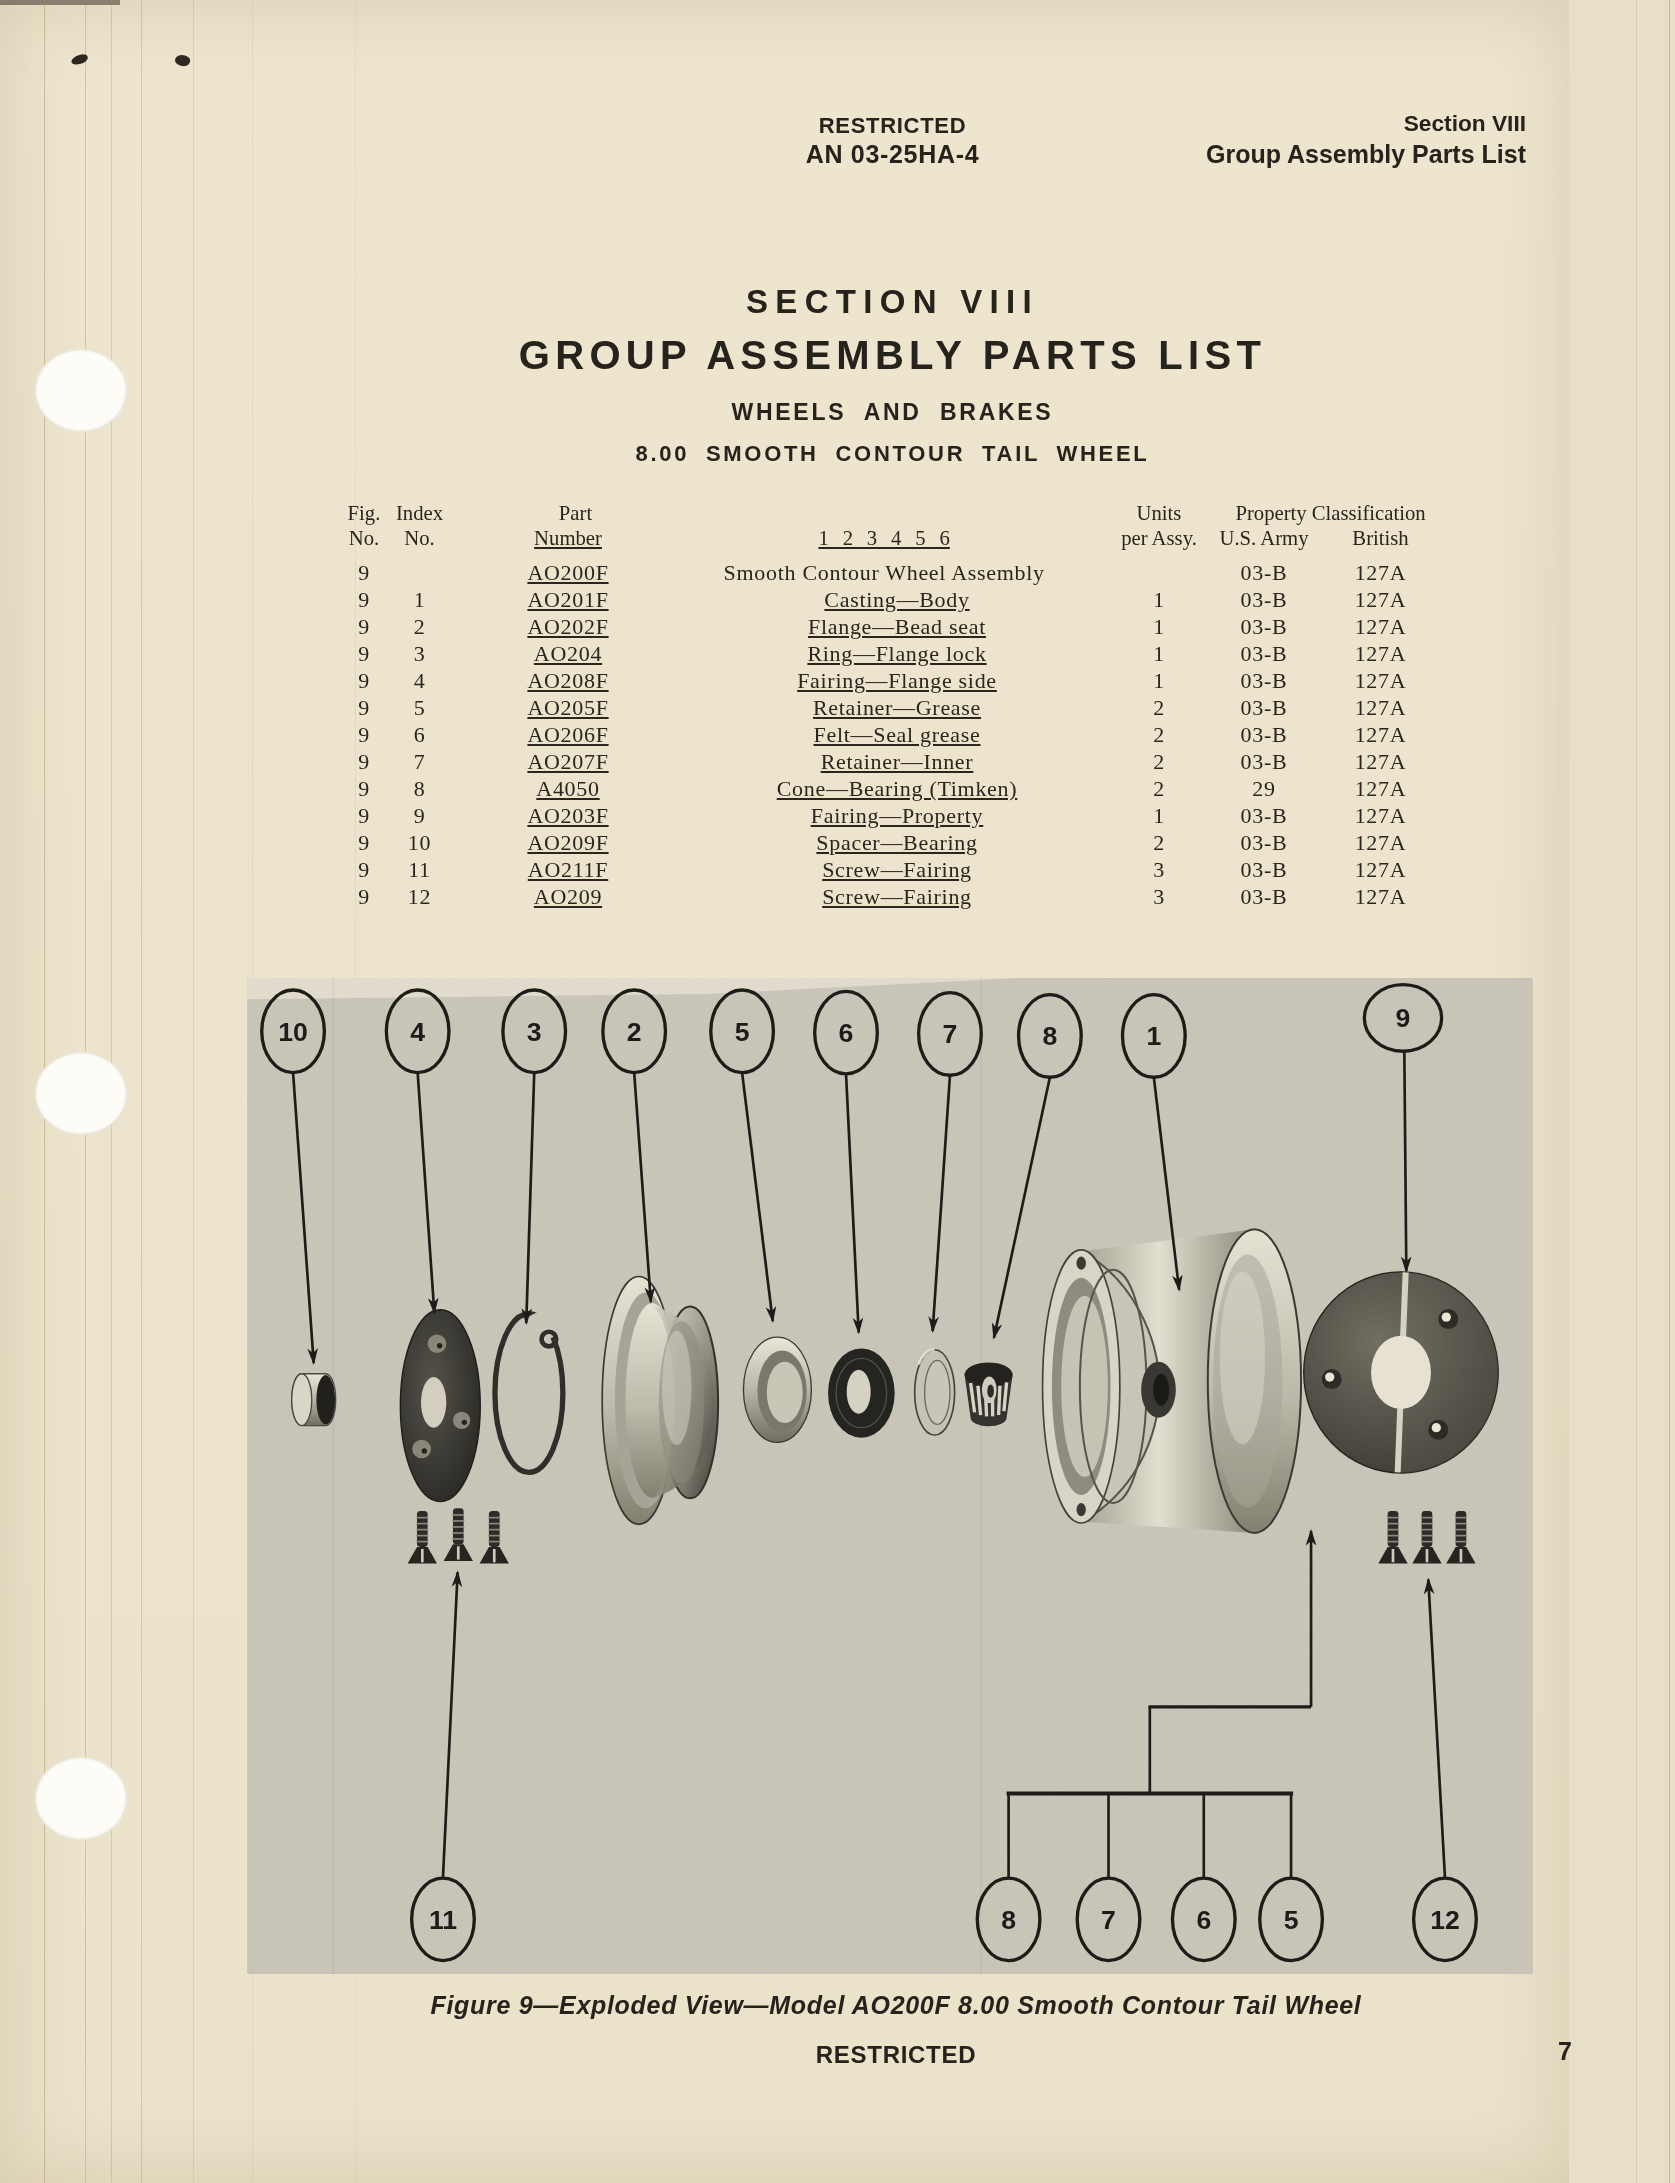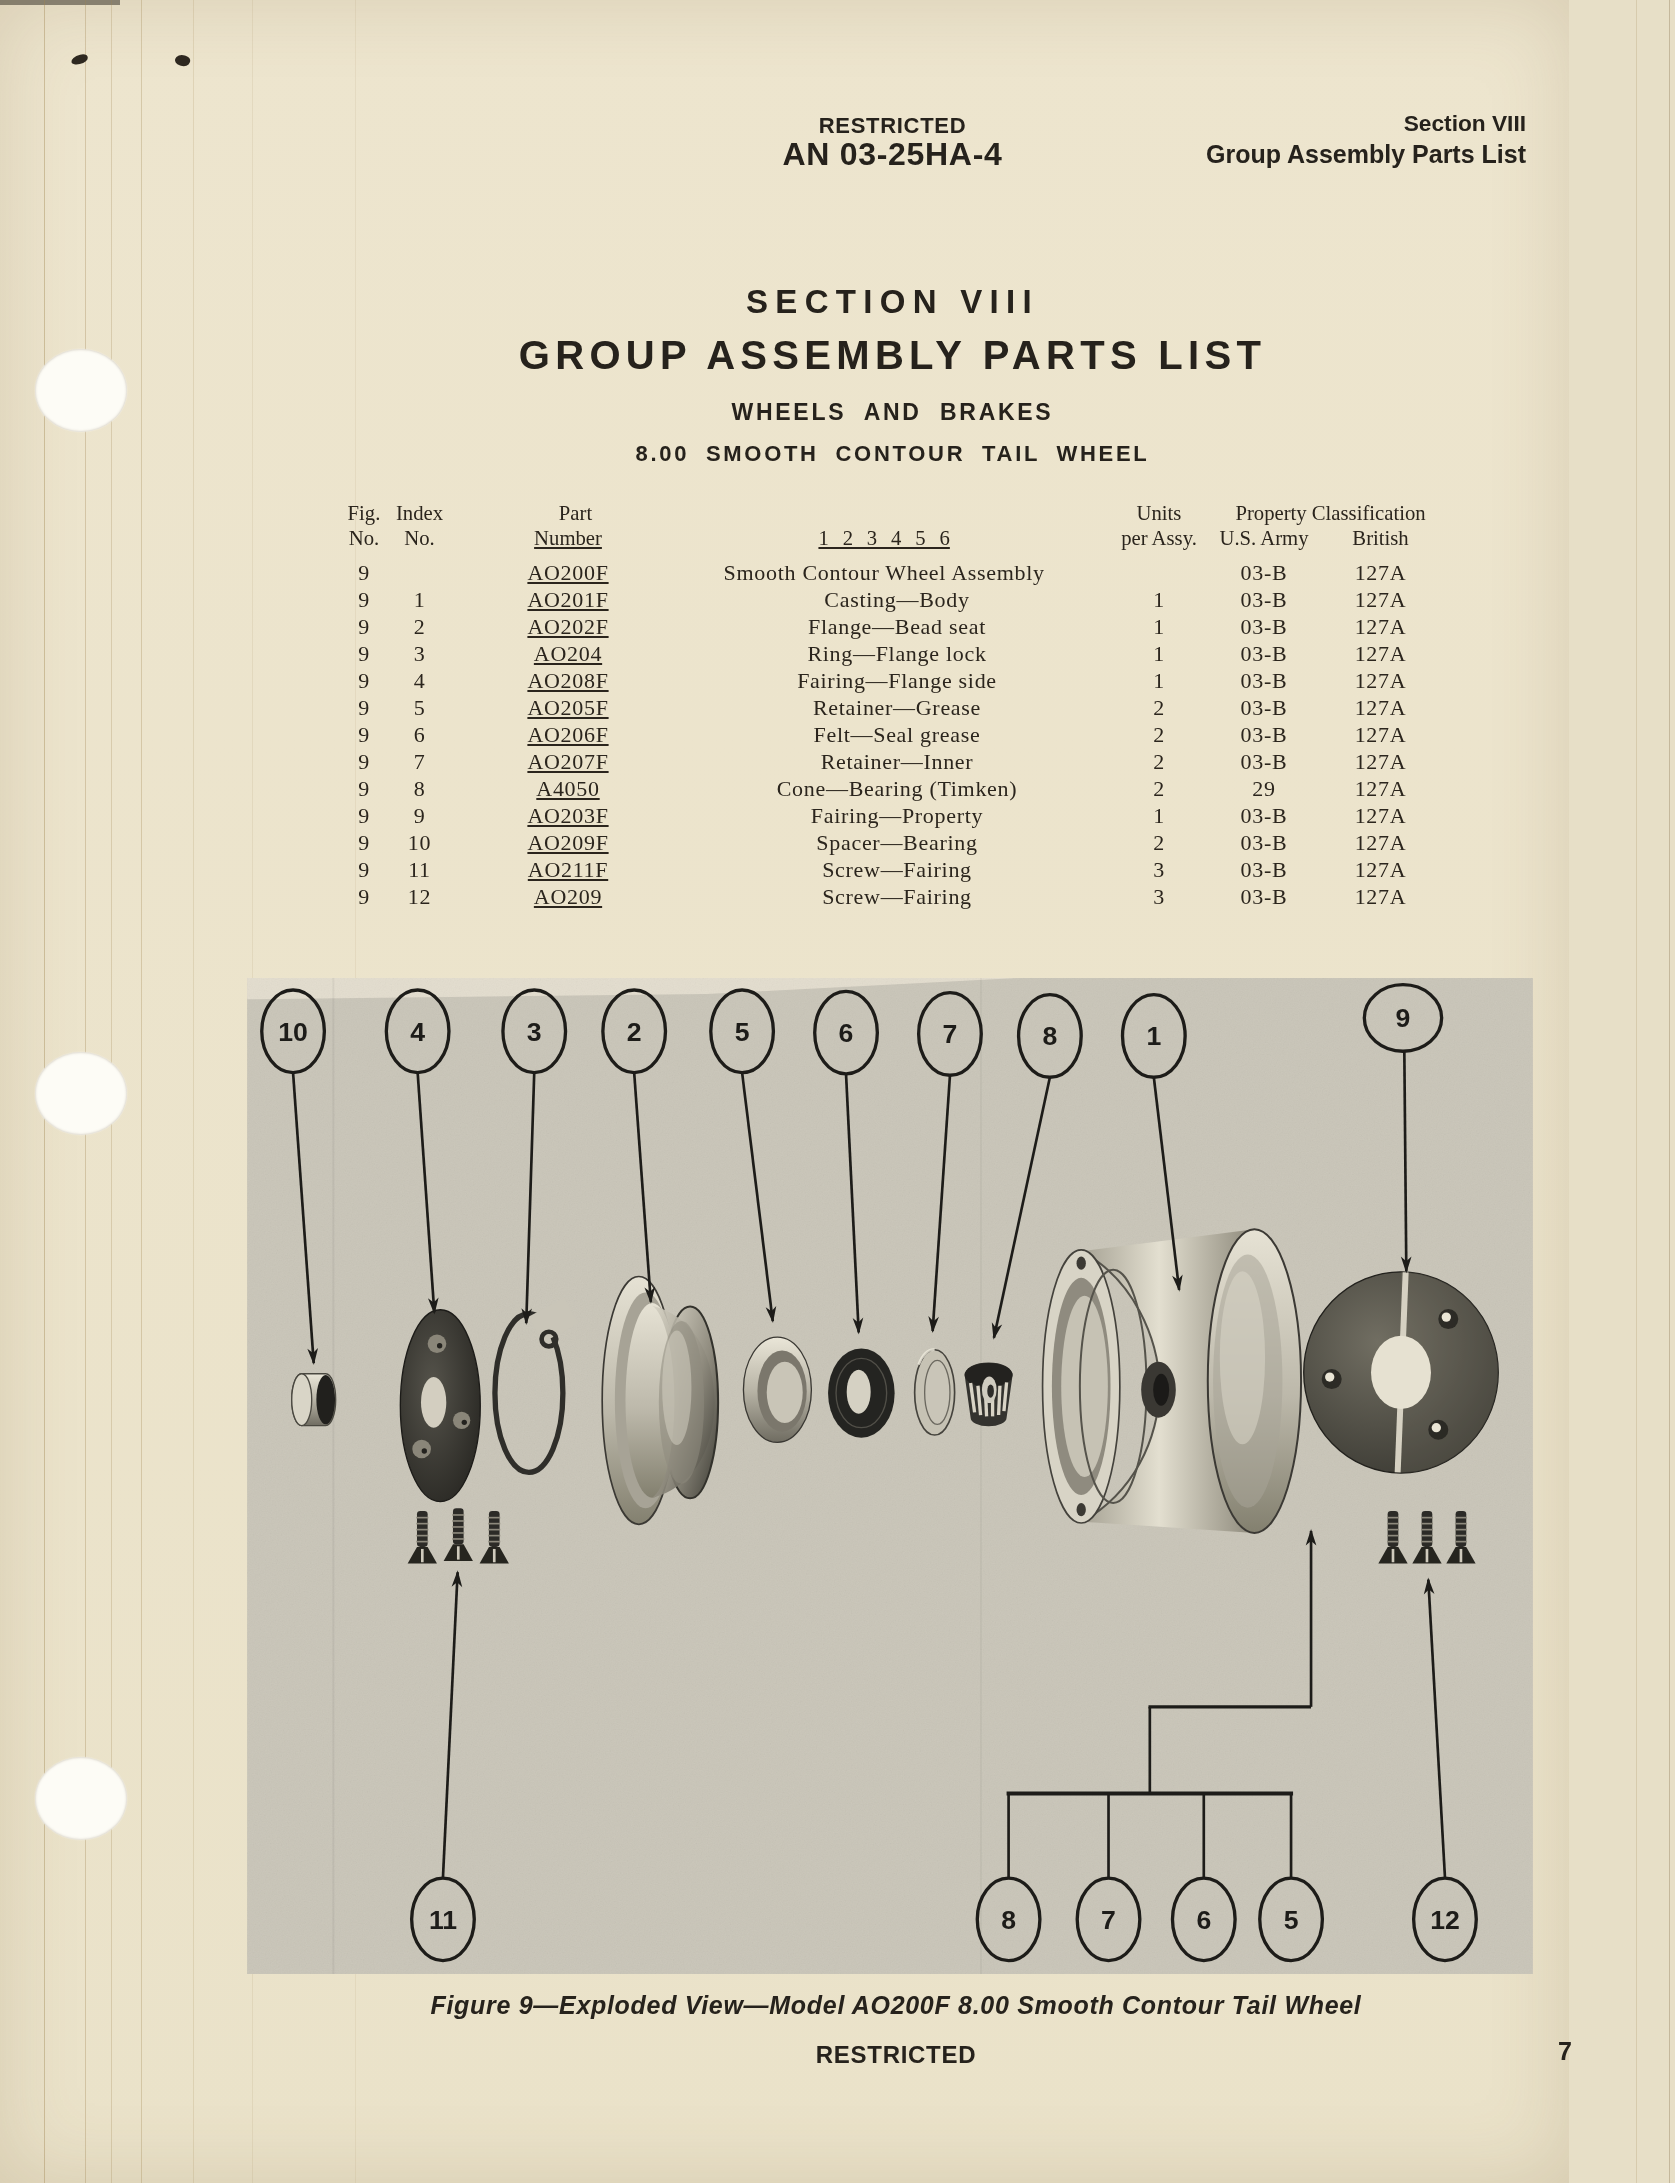--- a/index.html
+++ b/index.html
@@ -9,41 +9,41 @@
         font-family:"Liberation Sans",sans-serif;color:#26221c;
         box-shadow:inset 0 0 80px rgba(120,95,55,.18);}
   .vline{position:absolute;top:0;bottom:0;width:1.3px;pointer-events:none;}
   .punch{position:absolute;width:92px;height:83px;border-radius:50%;
          background:#fdfcf6;box-shadow:0 0 2.7px rgba(90,70,40,.35) inset,0 0 1.3px rgba(255,255,255,.8);}
   .blob{position:absolute;background:#2e2820;border-radius:60% 40% 55% 45%;}
   .edge-smudge{position:absolute;left:0;top:0;width:120px;height:4.7px;background:#3c362c;opacity:.55;}
 
   .hdr-left{position:absolute;left:746px;top:111px;width:293px;text-align:center;font-weight:bold;line-height:29px;}
   .hdr-left .l1{font-size:22px;letter-spacing:0.7px;}
-  .hdr-left .l2{font-size:32px;letter-spacing:0.7px;}
+  .hdr-left .l2{font-size:25px;letter-spacing:0.7px;}
   .hdr-right{position:absolute;left:1173px;top:108px;width:353px;text-align:right;font-weight:bold;line-height:31px;}
   .hdr-right .l1{font-size:22.7px;}
   .hdr-right .l2{font-size:25px;}
 
   .titleblock{position:absolute;left:113px;top:283px;width:1559px;text-align:center;font-weight:bold;}
   .t1{font-size:33px;letter-spacing:7.3px;}
   .t2{font-size:40px;letter-spacing:5.3px;margin-top:12px;}
   .t3{font-size:23px;letter-spacing:2.7px;word-spacing:9.3px;margin-top:21.3px;}
   .t4{font-size:22px;letter-spacing:2.7px;word-spacing:8px;margin-top:14.7px;}
 
   table.parts{position:absolute;left:340px;top:501px;border-collapse:collapse;
               font-family:"Liberation Serif",serif;color:#2b251d;}
   table.parts th{font-weight:normal;font-size:20.7px;line-height:25px;vertical-align:bottom;padding:0;white-space:nowrap;margin-left:36px;}
   table.parts td{font-size:22px;height:27px;line-height:27px;padding:0;white-space:nowrap;letter-spacing:0.7px;}
   .c{text-align:center;}
   .l{text-align:center;}
   .part-cell{padding-left:34px !important;text-decoration:underline;}
   .part-h1{padding-left:49px !important;}
   .desc-cell{padding-left:13.3px !important;}
-  .desc-sub{padding-left:39px !important;}
+  .desc-sub{padding-left:39px !important;text-decoration:underline;}
   .numhdr{word-spacing:8.7px;text-decoration:underline;}
   .spacer-row{height:8px !important;}
 
   .figure-wrap{position:absolute;left:247px;top:978px;width:1286px;height:996px;}
 
   .caption{position:absolute;left:113px;top:1991px;width:1566px;text-align:center;
            font-weight:bold;font-style:italic;font-size:25px;letter-spacing:0.7px;}
   .footer-restricted{position:absolute;left:113px;top:2041px;width:1566px;text-align:center;
            font-weight:bold;font-size:24px;letter-spacing:0.7px;}
   .page-number{position:absolute;left:1558px;top:2037px;font-weight:bold;font-size:25px;}

